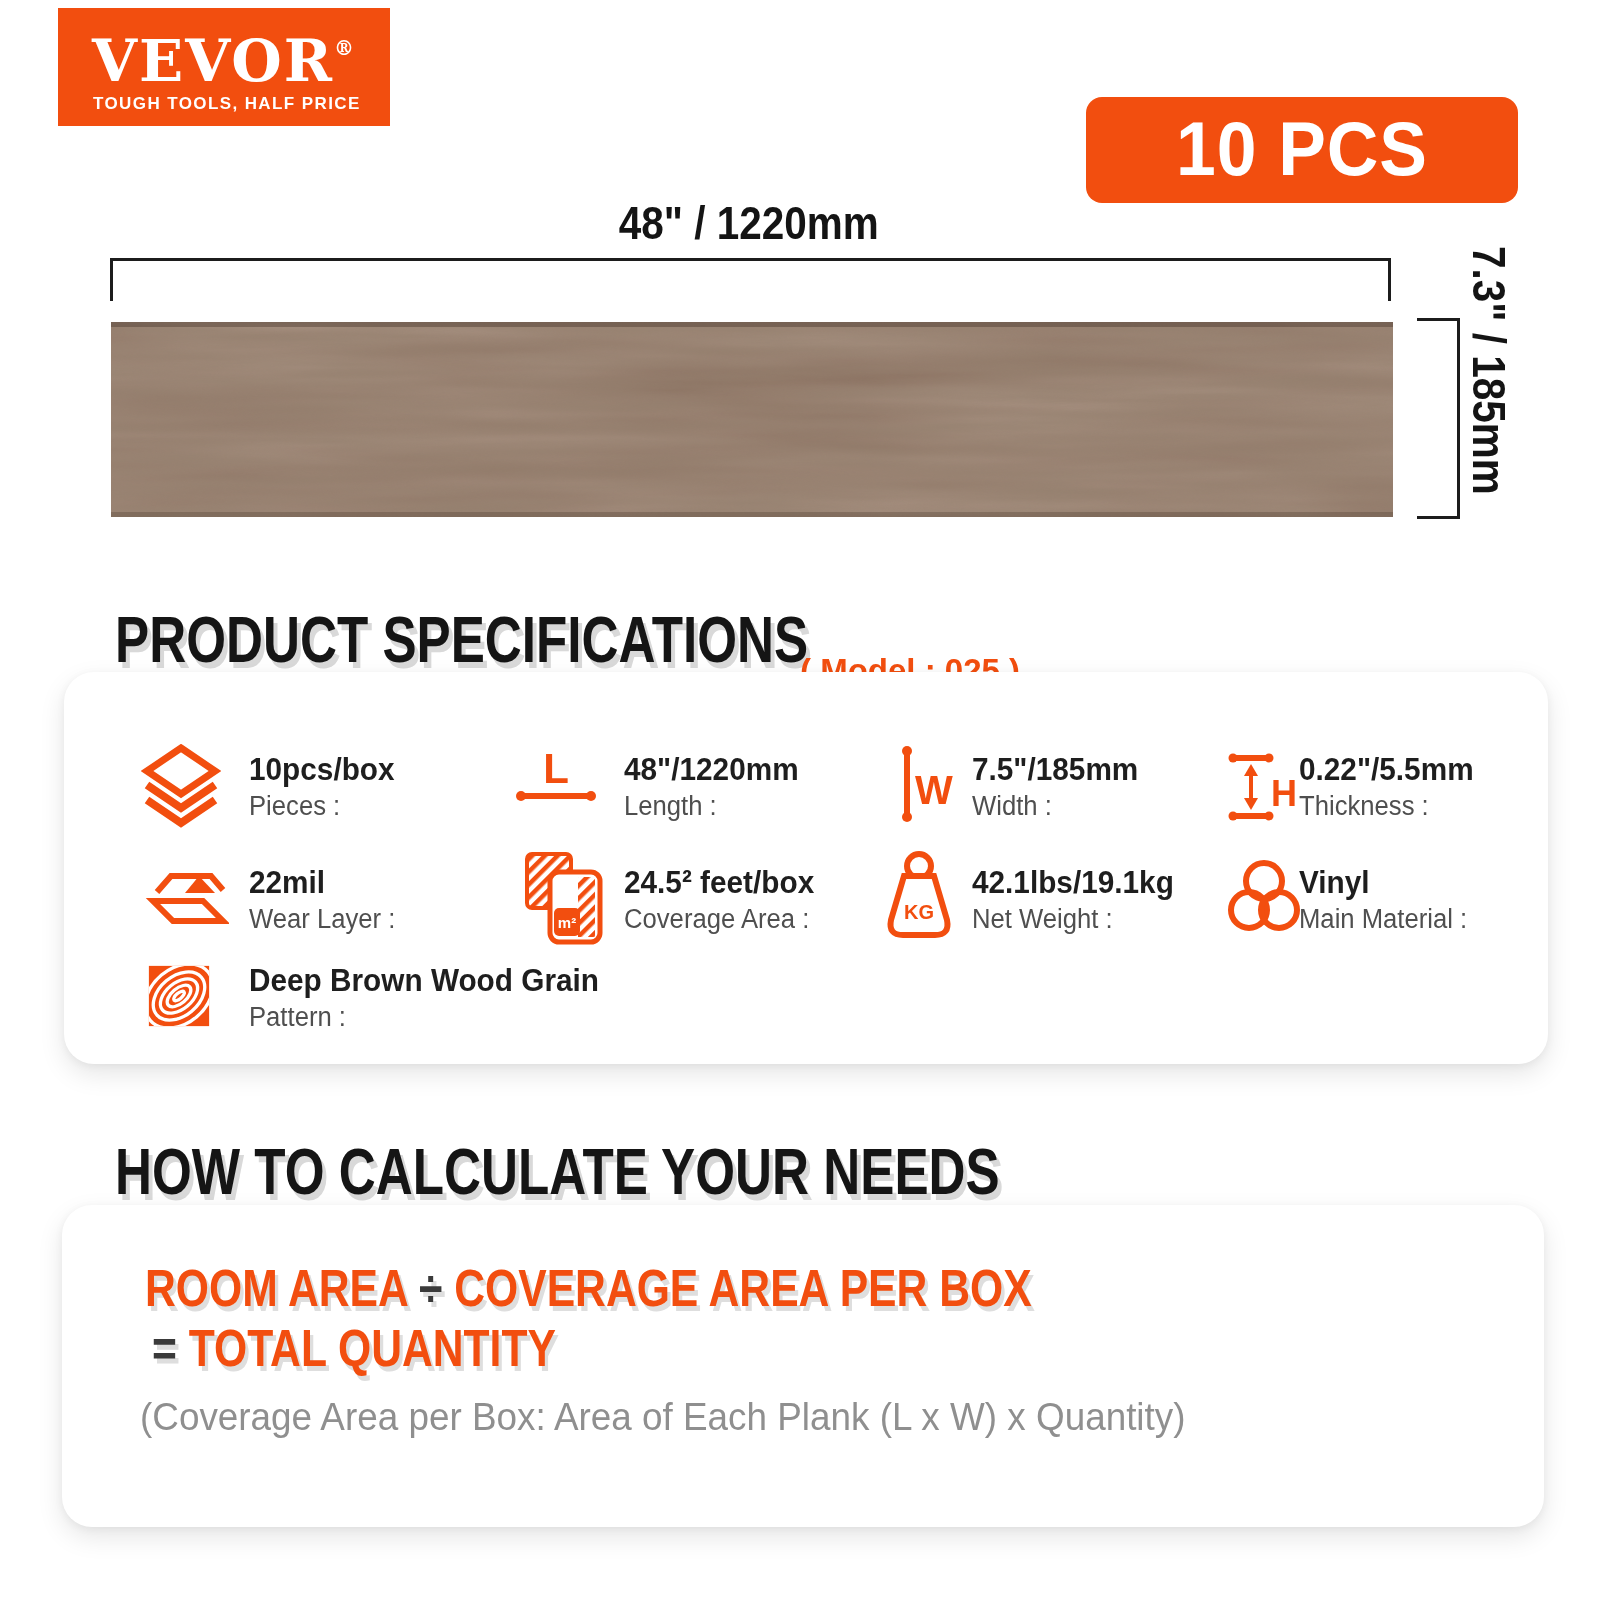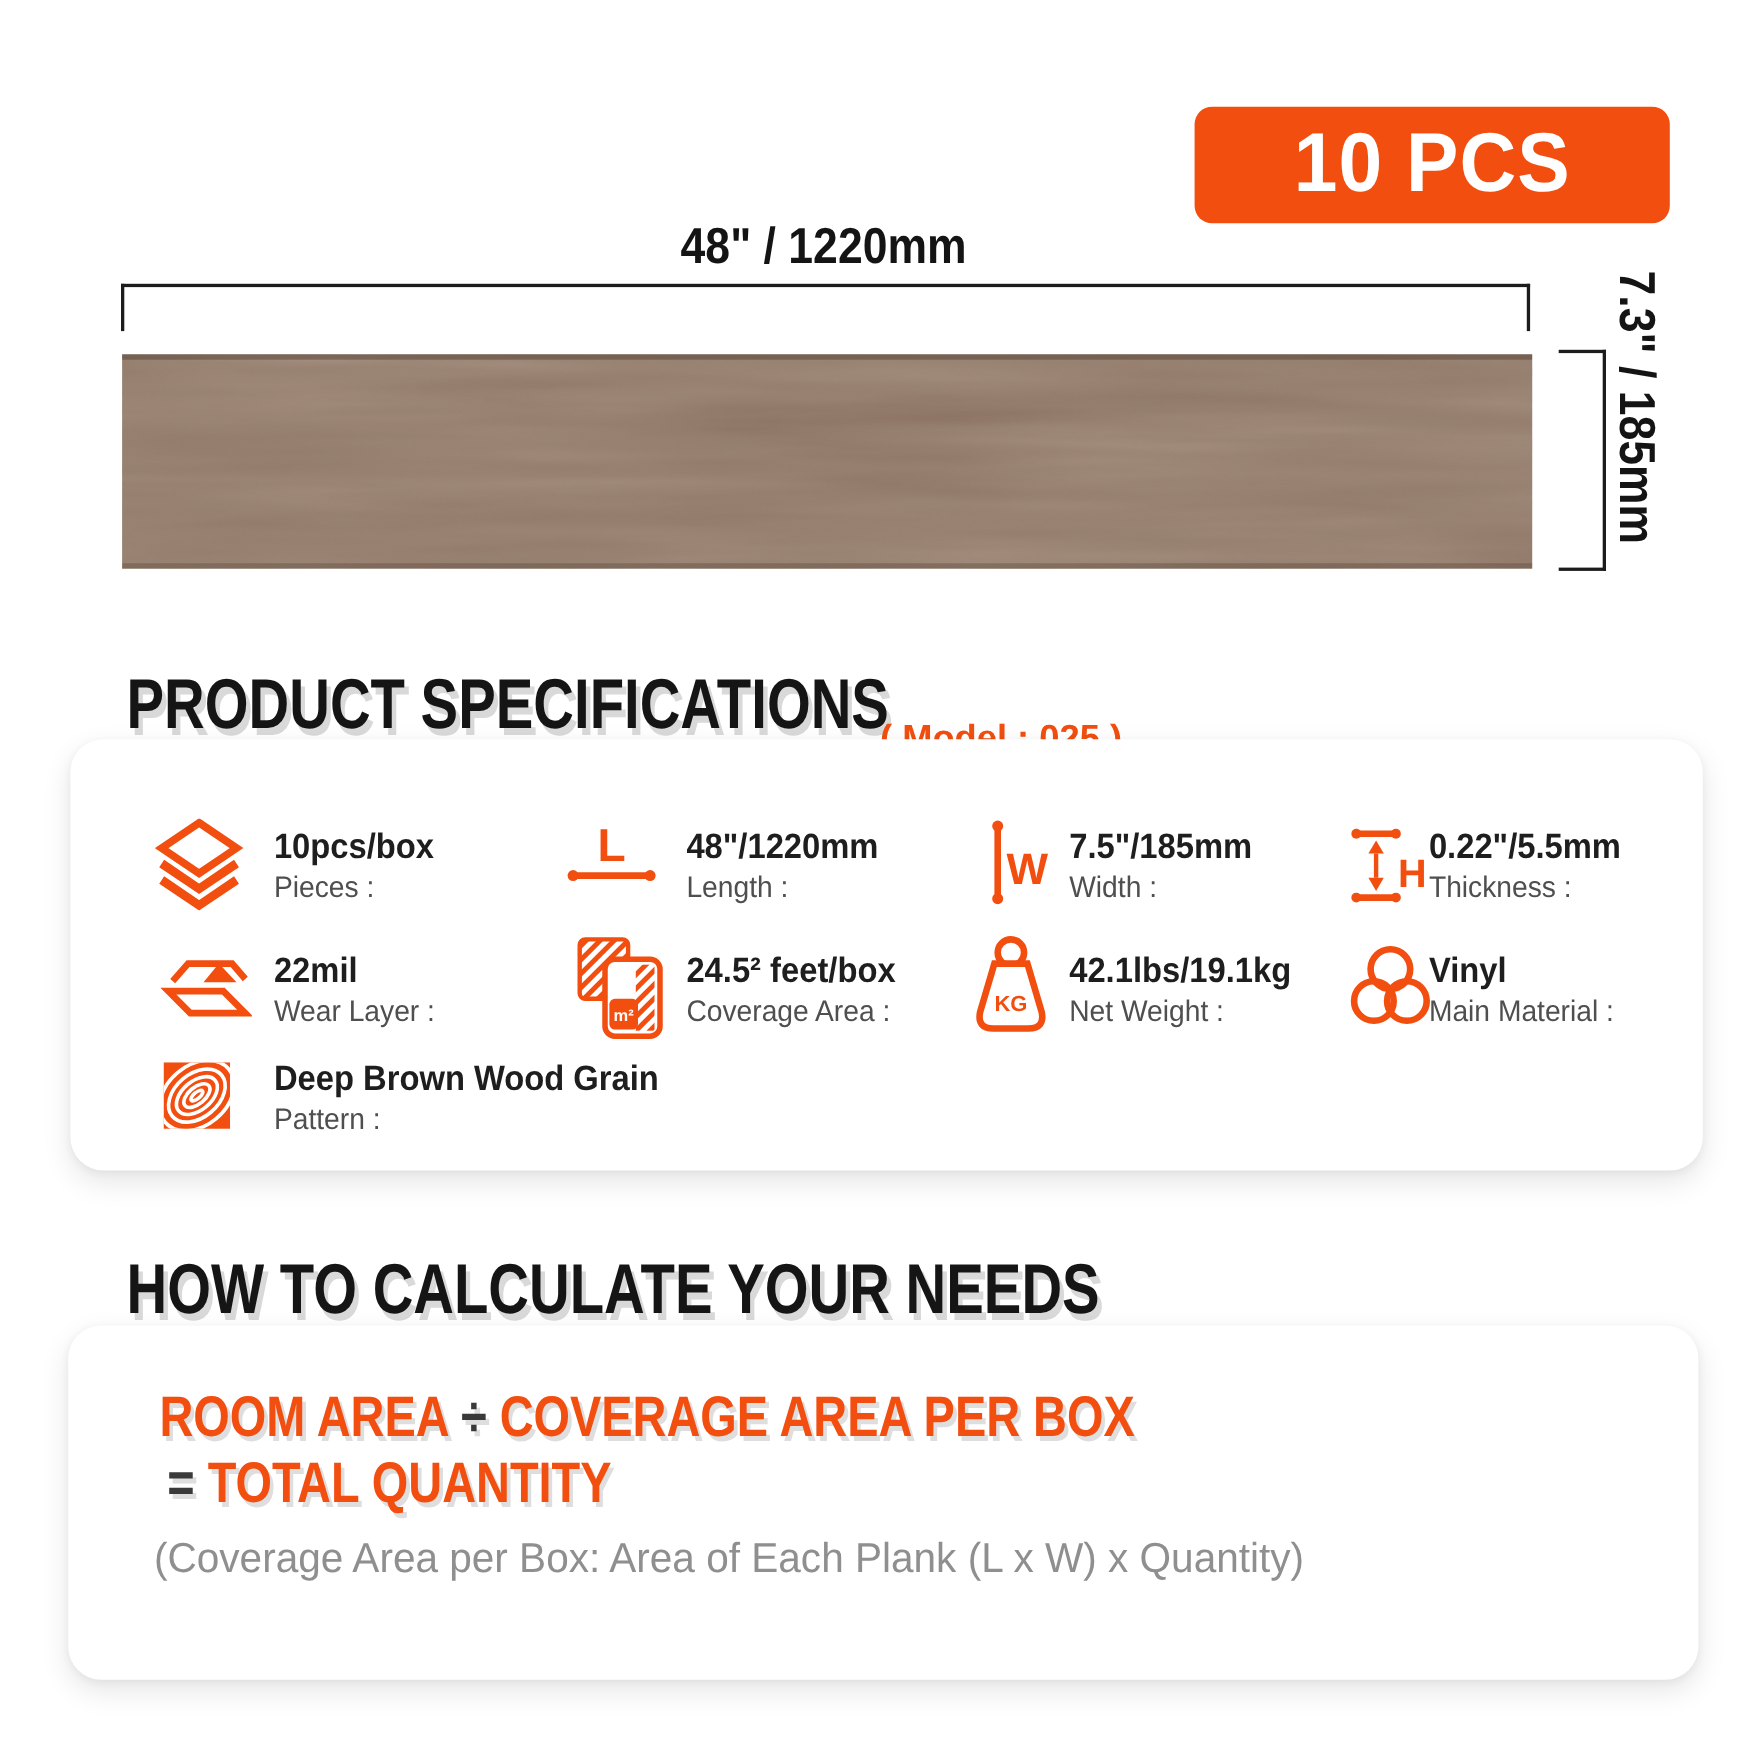--- a/index.html
+++ b/index.html
@@ -60,20 +60,24 @@
   .note{left:140px;top:1396px;font-size:38px;color:#8f8f8f;white-space:nowrap;
         transform:scaleX(.97);transform-origin:left top;}
 
   svg text{font-family:"Liberation Sans",sans-serif;}
 </style>
 </head>
 <body>
 
 <div class="page">
 
+  <div class="abs logo">
+    <div class="logo-word"><span>VEVOR</span><span class="logo-reg">®</span></div>
+    <div class="logo-tag">TOUGH TOOLS, HALF PRICE</div>
+  </div>
 
   <div class="abs badge">
     <span>10 PCS</span>
   </div>
 
   <div class="abs len-label">
     <span>48" / 1220mm</span>
   </div>
   <div class="abs bracket-top"></div>
 

